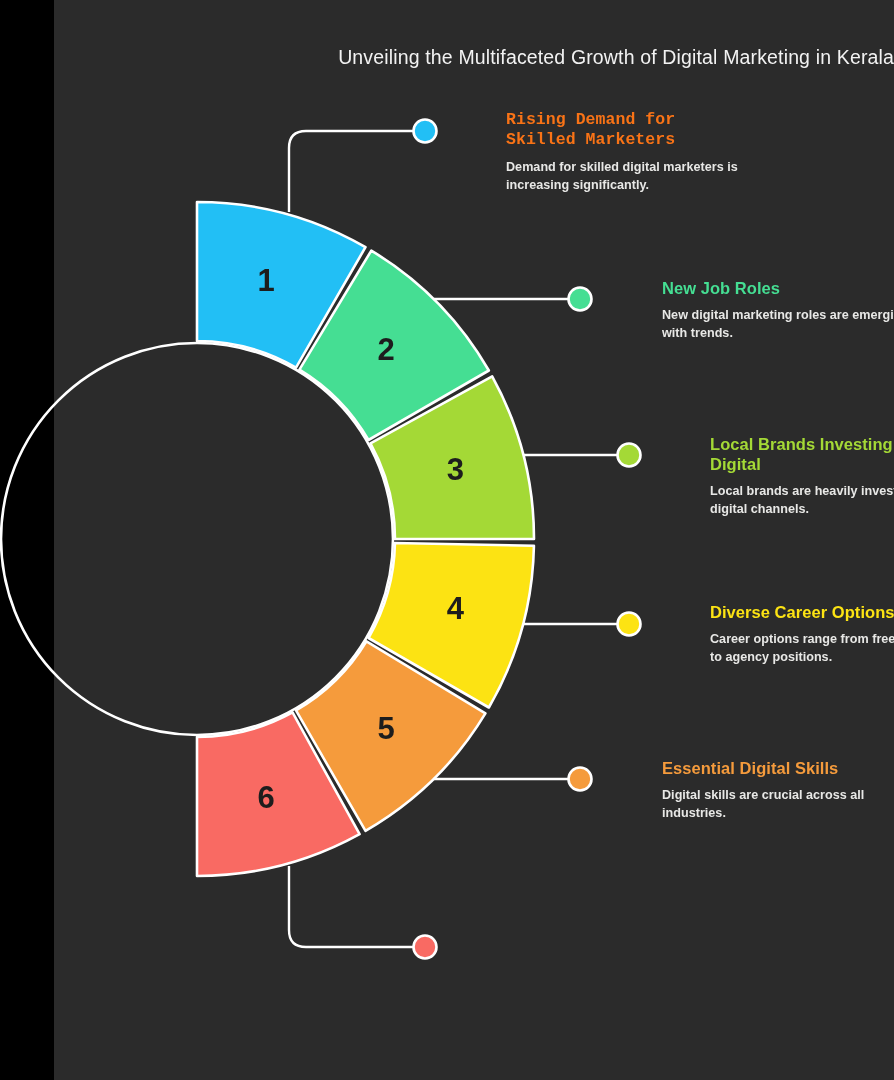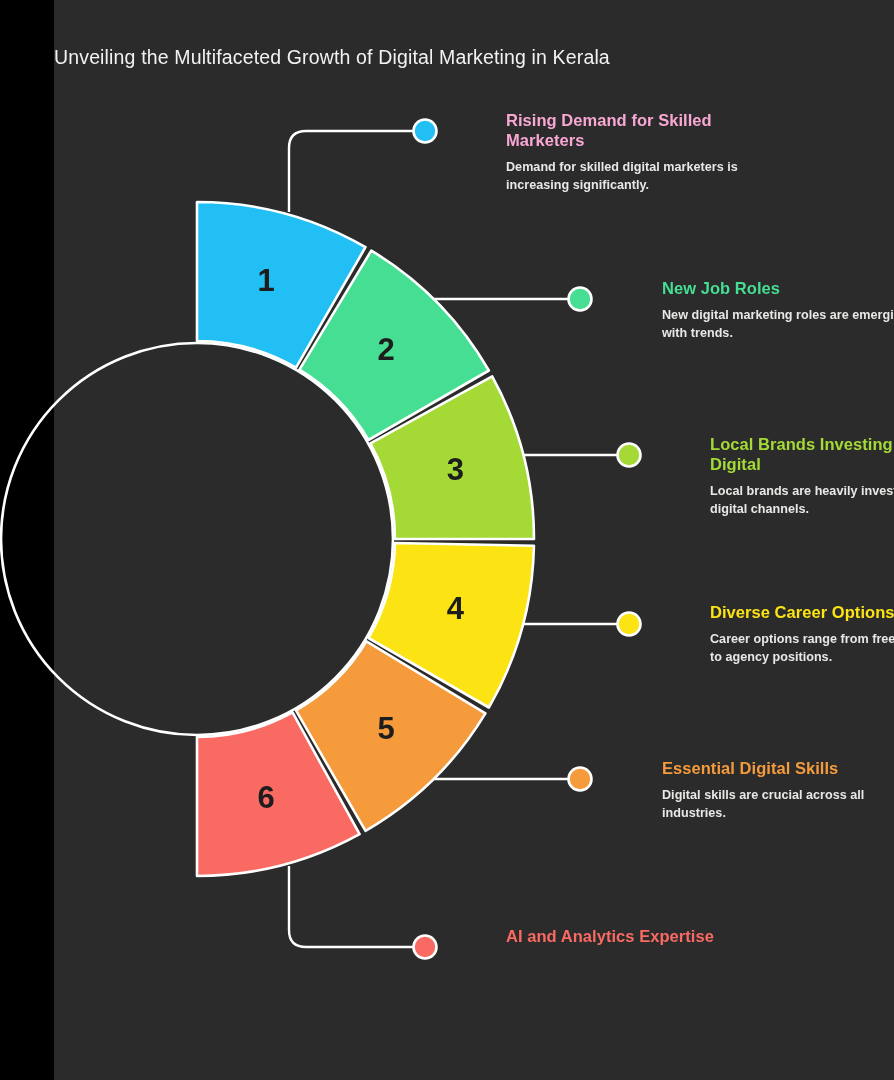--- a/index.html
+++ b/index.html
@@ -27,21 +27,21 @@
     width: 840px;
     height: 1080px;
     background: #2b2b2b;
   }
 
   #chart-title {
     position: absolute;
     left: 0;
     top: 46px;
     width: 840px;
-    text-align: left;
+    text-align: right;
     font-size: 19.5px;
     font-weight: 400;
     color: #f2f2f2;
     letter-spacing: 0.15px;
     white-space: nowrap;
   }
 
   
   #figure {
     position: absolute;
@@ -127,21 +127,21 @@
           <circle cx="425" cy="131" r="11.5" fill="#22bff5" stroke="#ffffff" stroke-width="2.6"></circle>
           <circle cx="580" cy="299" r="11.5" fill="#45de93" stroke="#ffffff" stroke-width="2.6"></circle>
           <circle cx="629" cy="455" r="11.5" fill="#a4d936" stroke="#ffffff" stroke-width="2.6"></circle>
           <circle cx="629" cy="624" r="11.5" fill="#fce313" stroke="#ffffff" stroke-width="2.6"></circle>
           <circle cx="580" cy="779" r="11.5" fill="#f59b3c" stroke="#ffffff" stroke-width="2.6"></circle>
           <circle cx="425" cy="947" r="11.5" fill="#f96a63" stroke="#ffffff" stroke-width="2.6"></circle>
         </g>
     </svg>
 
     <div class="legend-item" id="legend-1">
-      <div class="legend-title" style="color: #f9a8d4;">Rising Demand for Skilled Marketers</div>
+      <div class="legend-title" style="color: #f97316; font-family: Liberation Mono, monospace;">Rising Demand for Skilled Marketers</div>
       <div class="legend-desc">Demand for skilled digital marketers is increasing significantly.</div>
     </div>
 
     <div class="legend-item" id="legend-2">
       <div class="legend-title" style="color: rgb(69, 222, 147);">New Job Roles</div>
       <div class="legend-desc">New digital marketing roles are emerging with trends.</div>
     </div>
 
     <div class="legend-item" id="legend-3">
       <div class="legend-title" style="color: rgb(164, 217, 54);">Local Brands Investing in Digital</div>
@@ -152,17 +152,16 @@
       <div class="legend-title" style="color: rgb(252, 227, 19);">Diverse Career Options</div>
       <div class="legend-desc">Career options range from freelancing to agency positions.</div>
     </div>
 
     <div class="legend-item" id="legend-5">
       <div class="legend-title" style="color: rgb(245, 155, 60);">Essential Digital Skills</div>
       <div class="legend-desc">Digital skills are crucial across all industries.</div>
     </div>
 
     <div class="legend-item" id="legend-6">
-      <div class="legend-title" style="color: rgb(249, 106, 99);">AI and Analytics Expertise</div>
     </div>
 
   </div>
 </div>
 
 </body></html>

